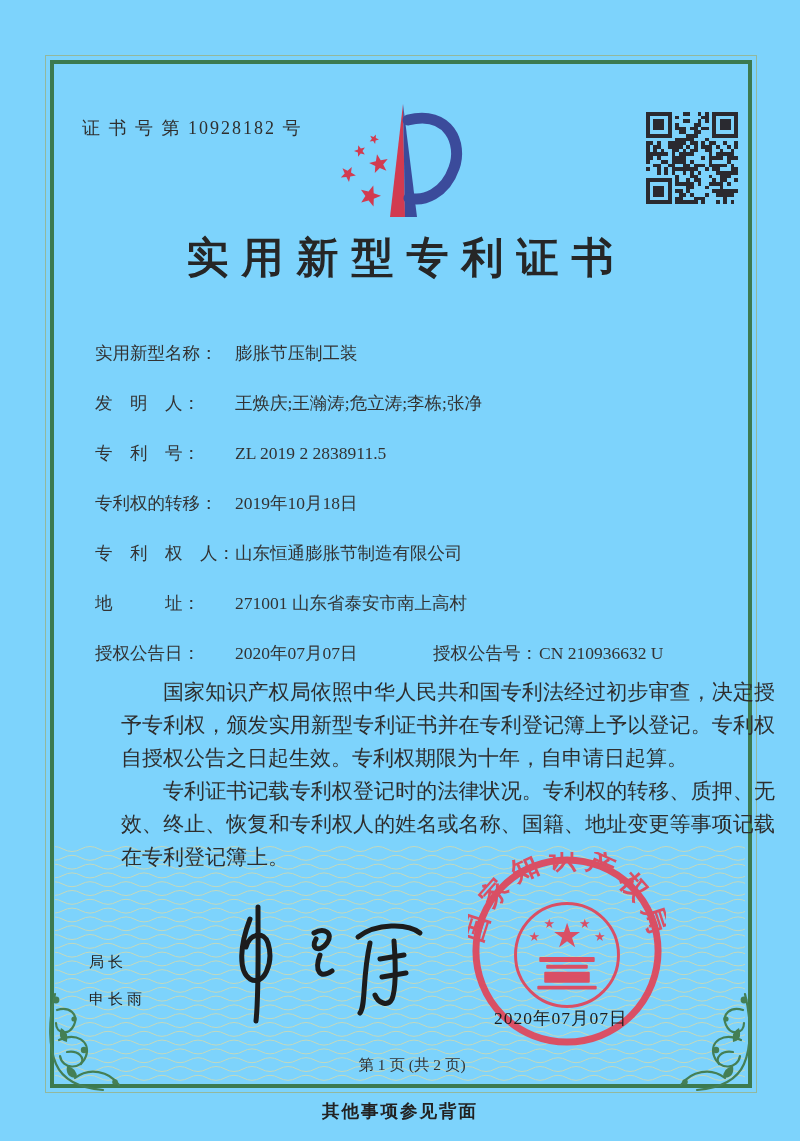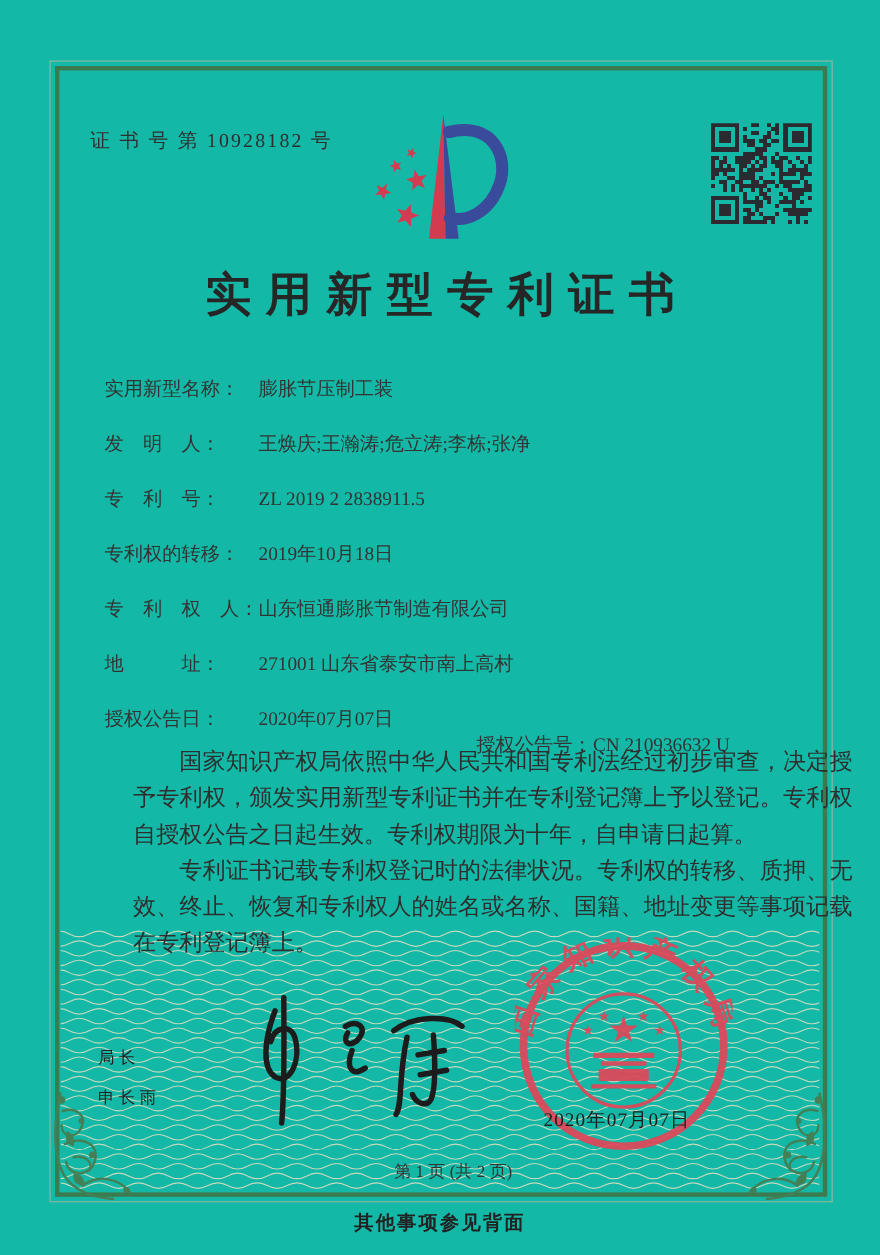--- a/index.html
+++ b/index.html
@@ -1,31 +1,31 @@
 <!DOCTYPE html>
 <html><head>
 <meta charset="utf-8">
 <style>
   html,body{margin:0;padding:0;}
   body{width:800px;height:1141px;background:#f7f7f5;font-family:"Liberation Serif","DejaVu Serif",serif;}
-  .page{position:relative;width:800px;height:1141px;background:#14b8a6;overflow:hidden;}
+  .page{position:relative;width:800px;height:1141px;background:#7dd3fc;overflow:hidden;}
   .frame{position:absolute;left:50px;top:60px;width:694px;height:1020px;
          border:4px solid #3c7a4f;outline:1px solid #93b89d;outline-offset:4px;}
   .guilloche{position:absolute;left:55px;top:845px;width:690px;height:237px;overflow:hidden;}
   .guilloche svg{display:block;}
   .cert-no{position:absolute;left:82px;top:116px;font-size:18px;color:#2f2f2f;letter-spacing:2px;}
   .logo{position:absolute;left:337px;top:100px;width:130px;height:124px;}
   .qr{position:absolute;left:646px;top:112px;width:92px;height:92px;}
-  .title{position:absolute;left:0;top:240px;width:800px;text-align:center;
+  .title{position:absolute;left:0;top:230px;width:800px;text-align:center;
          font-size:42px;font-weight:600;color:#262626;letter-spacing:13px;text-indent:13px;}
   .fields{position:absolute;left:95px;top:341px;width:640px;display:flex;flex-direction:column;gap:26px;
           font-size:17.5px;color:#333;}
   .field-row{position:relative;height:24px;line-height:24px;white-space:nowrap;}
   .f-label{display:inline-block;width:140px;}
-  .pair2{position:absolute;left:338px;top:0;margin-top:24px;}
+  .pair2{position:absolute;left:338px;top:0;}
   .pair2 .f-label{width:106px;}
   .paragraphs{position:absolute;left:104px;top:676px;width:654px;font-size:21px;line-height:33px;
               color:#2e2e2e;text-align:justify;margin-left:17px;}
   .paragraphs p{margin:0;text-indent:2em;}
   .director{position:absolute;left:89px;top:944px;font-size:15px;color:#222;line-height:37px;letter-spacing:4px;}
   .signature{position:absolute;left:212px;top:893px;width:215px;height:135px;}
   .seal{position:absolute;left:468px;top:852px;width:198px;height:198px;}
   .seal-date{position:absolute;left:494px;top:1006px;font-size:17.5px;color:#1d1d1d;letter-spacing:1px;}
   .page-no{position:absolute;left:0;top:1055px;width:800px;text-align:center;font-size:15.5px;color:#333;padding-left:12px;}
   .back-note{position:absolute;left:0;top:1099px;width:800px;text-align:center;font-size:17.5px;

